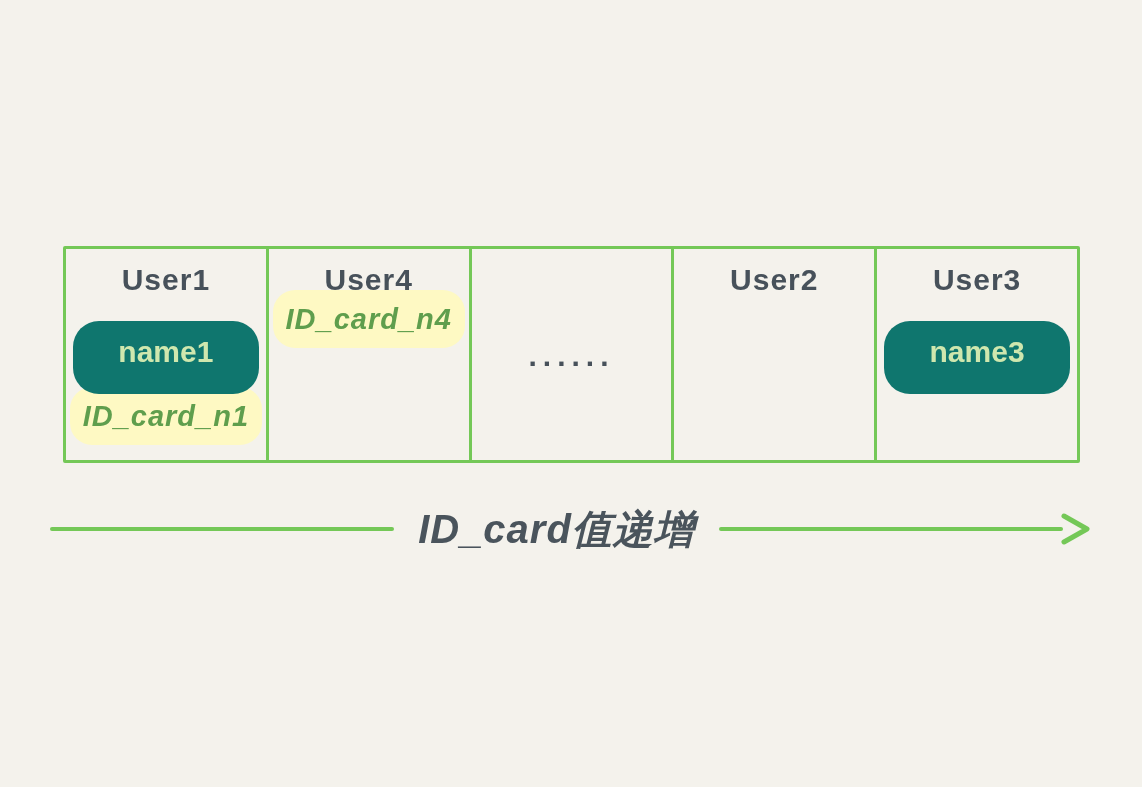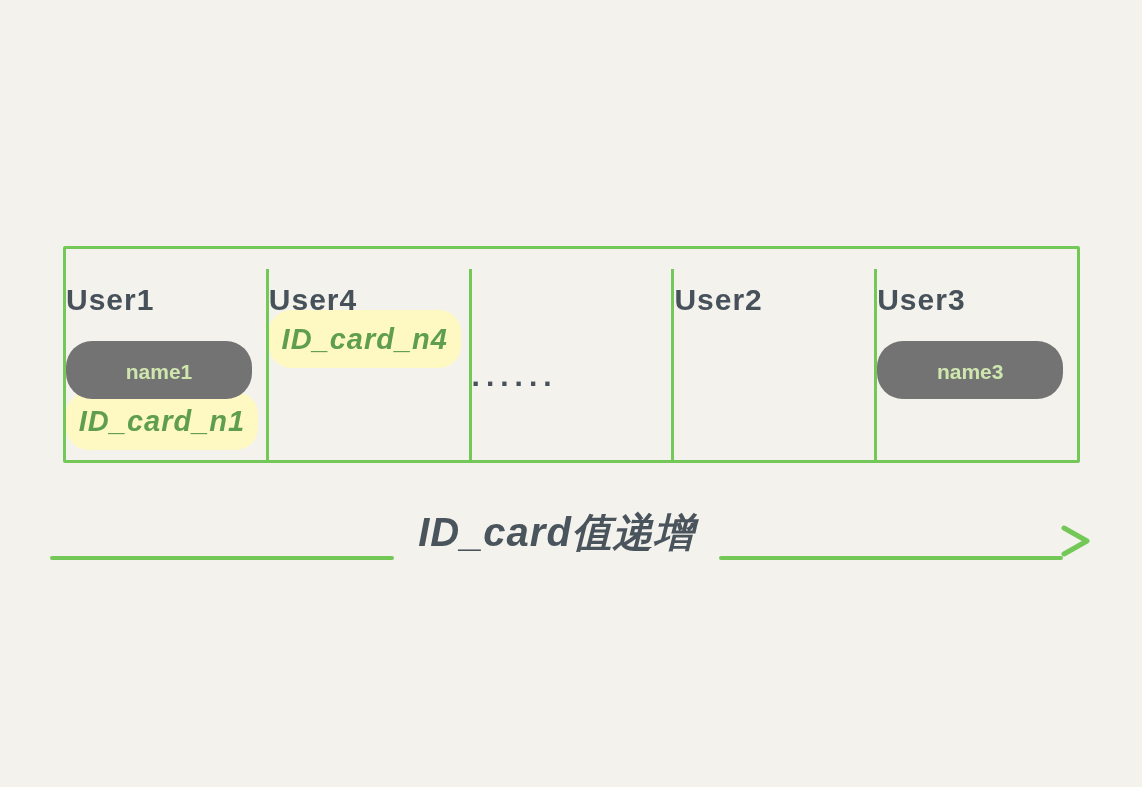--- a/index.html
+++ b/index.html
@@ -26,49 +26,48 @@
     display: flex;
     border: 3px solid #74c857;
     box-sizing: border-box;
     border-radius: 2px;
   }
   .cell {
     flex: 1 1 0;
     border-right: 3px solid #74c857;
     display: flex;
     flex-direction: column;
-    align-items: flex-start;
+    align-items: center;
     padding-top: 14px;
     box-sizing: border-box;
     min-width: 0;
-    margin-top: 20px;
   }
   .cell:last-child { border-right: none; }
   .user-label {
     font-size: 30px;
     font-weight: bold;
     color: #47515a;
     letter-spacing: 1px;
     line-height: 34px;
   }
   .pill {
     text-align: center;
     font-weight: bold;
     box-sizing: border-box;
     white-space: nowrap;
   }
   .pill.dark {
     margin-top: 24px;
     width: 186px;
-    height: 58px;
+    height: 73px;
     line-height: 62px;
-    background: #737373;
+    background: #0f766e;
     color: #cfe7ae;
     border-radius: 26px;
-    font-size: 21px;
+    font-size: 30px;
     position: relative;
     z-index: 2;
   }
   .pill.light {
     margin-top: -7px;
     width: 192px;
     height: 58px;
     line-height: 58px;
     background: #fef9c3;
     color: #5f9e4d;
@@ -81,25 +80,25 @@
     margin-top: 76px;
     font-size: 30px;
     font-weight: bold;
     color: #47515a;
     letter-spacing: 6px;
   }
   
   .arrow-row {
     position: absolute;
     left: 50px;
-    top: 478px;
+    top: 488px;
     width: 1042px;
     height: 82px;
     display: flex;
-    align-items: flex-end;
+    align-items: center;
   }
   .arrow-line {
     flex: 1 1 0;
     height: 4px;
     background: #74c857;
     border-radius: 2px;
   }
   .arrow-label {
     font-size: 40px;
     font-weight: bold;

